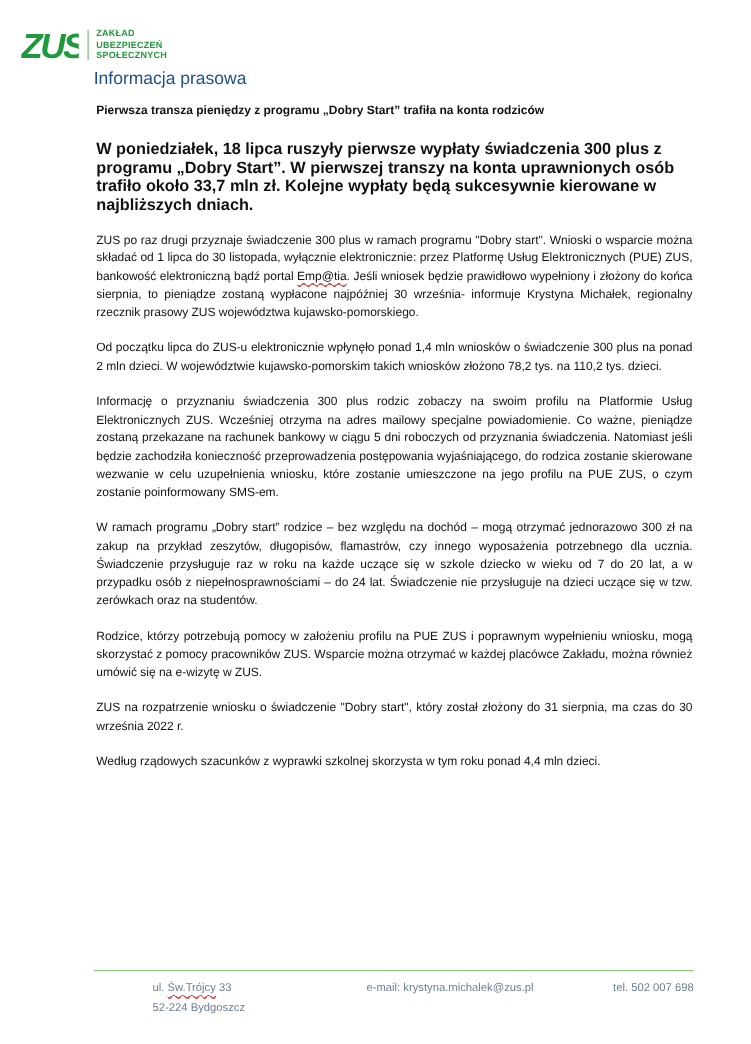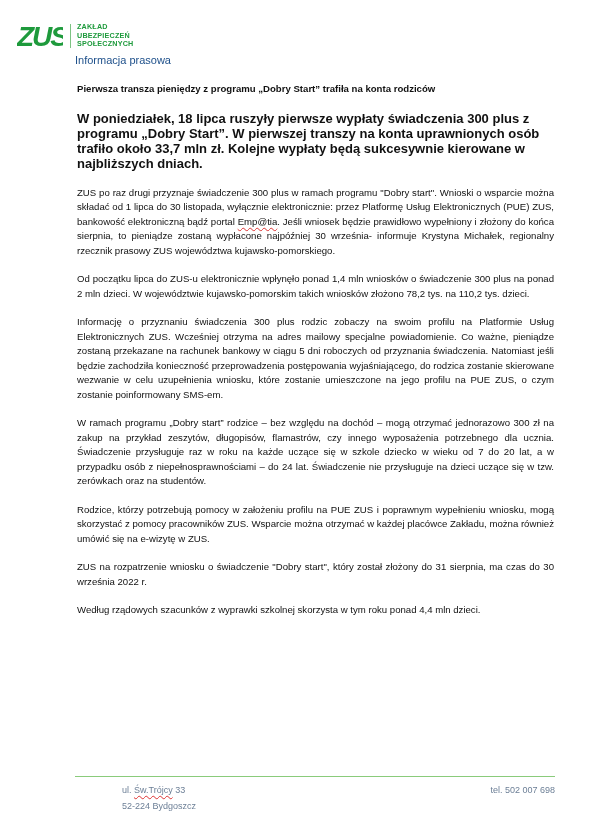--- a/index.html
+++ b/index.html
@@ -4,21 +4,21 @@
   <style>
     * { margin: 0; padding: 0; box-sizing: border-box; }
     html, body { width: 601px; height: 835px; background: #ffffff; overflow: hidden; }
     body { position: relative; font-family: "Liberation Sans", "DejaVu Sans", sans-serif; color: #111; }
 
     .header { position: absolute; left: 17px; top: 22px; width: 300px; height: 50px; }
     .logo-mark { position: absolute; left: 0; top: 0; width: 46px; height: 26px; }
     .logo-sep { position: absolute; left: 53px; top: 2px; width: 1px; height: 24px; background: #7dc383; }
     .logo-text { position: absolute; left: 60px; top: 1px; font-size: 7.2px; line-height: 8.6px; color: #1e9a3c; font-weight: bold; letter-spacing: 0.2px; }
     .logo-text div { white-space: nowrap; }
-    .press-label { position: absolute; left: 58px; top: 32px; font-size: 11px; color: #1d4f8a; white-space: nowrap; }
+    .press-label { position: absolute; left: 58px; top: 32px; font-size: 14px; color: #1d4f8a; white-space: nowrap; }
 
     .content { position: absolute; left: 77px; top: 82px; width: 477px; font-size: 9.6px; line-height: 14.5px; }
     .title { font-weight: bold; margin-bottom: 14px; white-space: nowrap; }
     .lead { font-weight: bold; font-size: 13px; line-height: 15px; margin-bottom: 15px; }
     .para { text-align: justify; margin-bottom: 14px; }
     .para.noj { text-align: left; }
     .squiggle { text-decoration: underline wavy #d33; text-decoration-thickness: 1px; text-underline-offset: 2px; }
 
     .footer-line { position: absolute; left: 75px; top: 776px; width: 480px; height: 1px; background: #8acb7b; }
     .footer { position: absolute; left: 75px; top: 782px; width: 480px; font-size: 9px; color: #6c7f96; line-height: 16px; }
@@ -55,17 +55,18 @@
   <div class="para noj">Według rządowych szacunków z wyprawki szkolnej skorzysta w tym roku ponad 4,4 mln dzieci.</div>
 </div>
 
 <div class="footer-line"></div>
 <div class="footer">
   <div class="f-col f-left">
     <div><span>ul. </span><span class="squiggle">Św.Trójcy</span><span> 33</span></div>
     <div>52-224 Bydgoszcz</div>
   </div>
   <div class="f-col f-mid">
+    <div>e-mail: krystyna.michalek@zus.pl</div>
   </div>
   <div class="f-col f-right">
     <div>tel. 502 007 698</div>
   </div>
 </div>
 
 </body></html>

